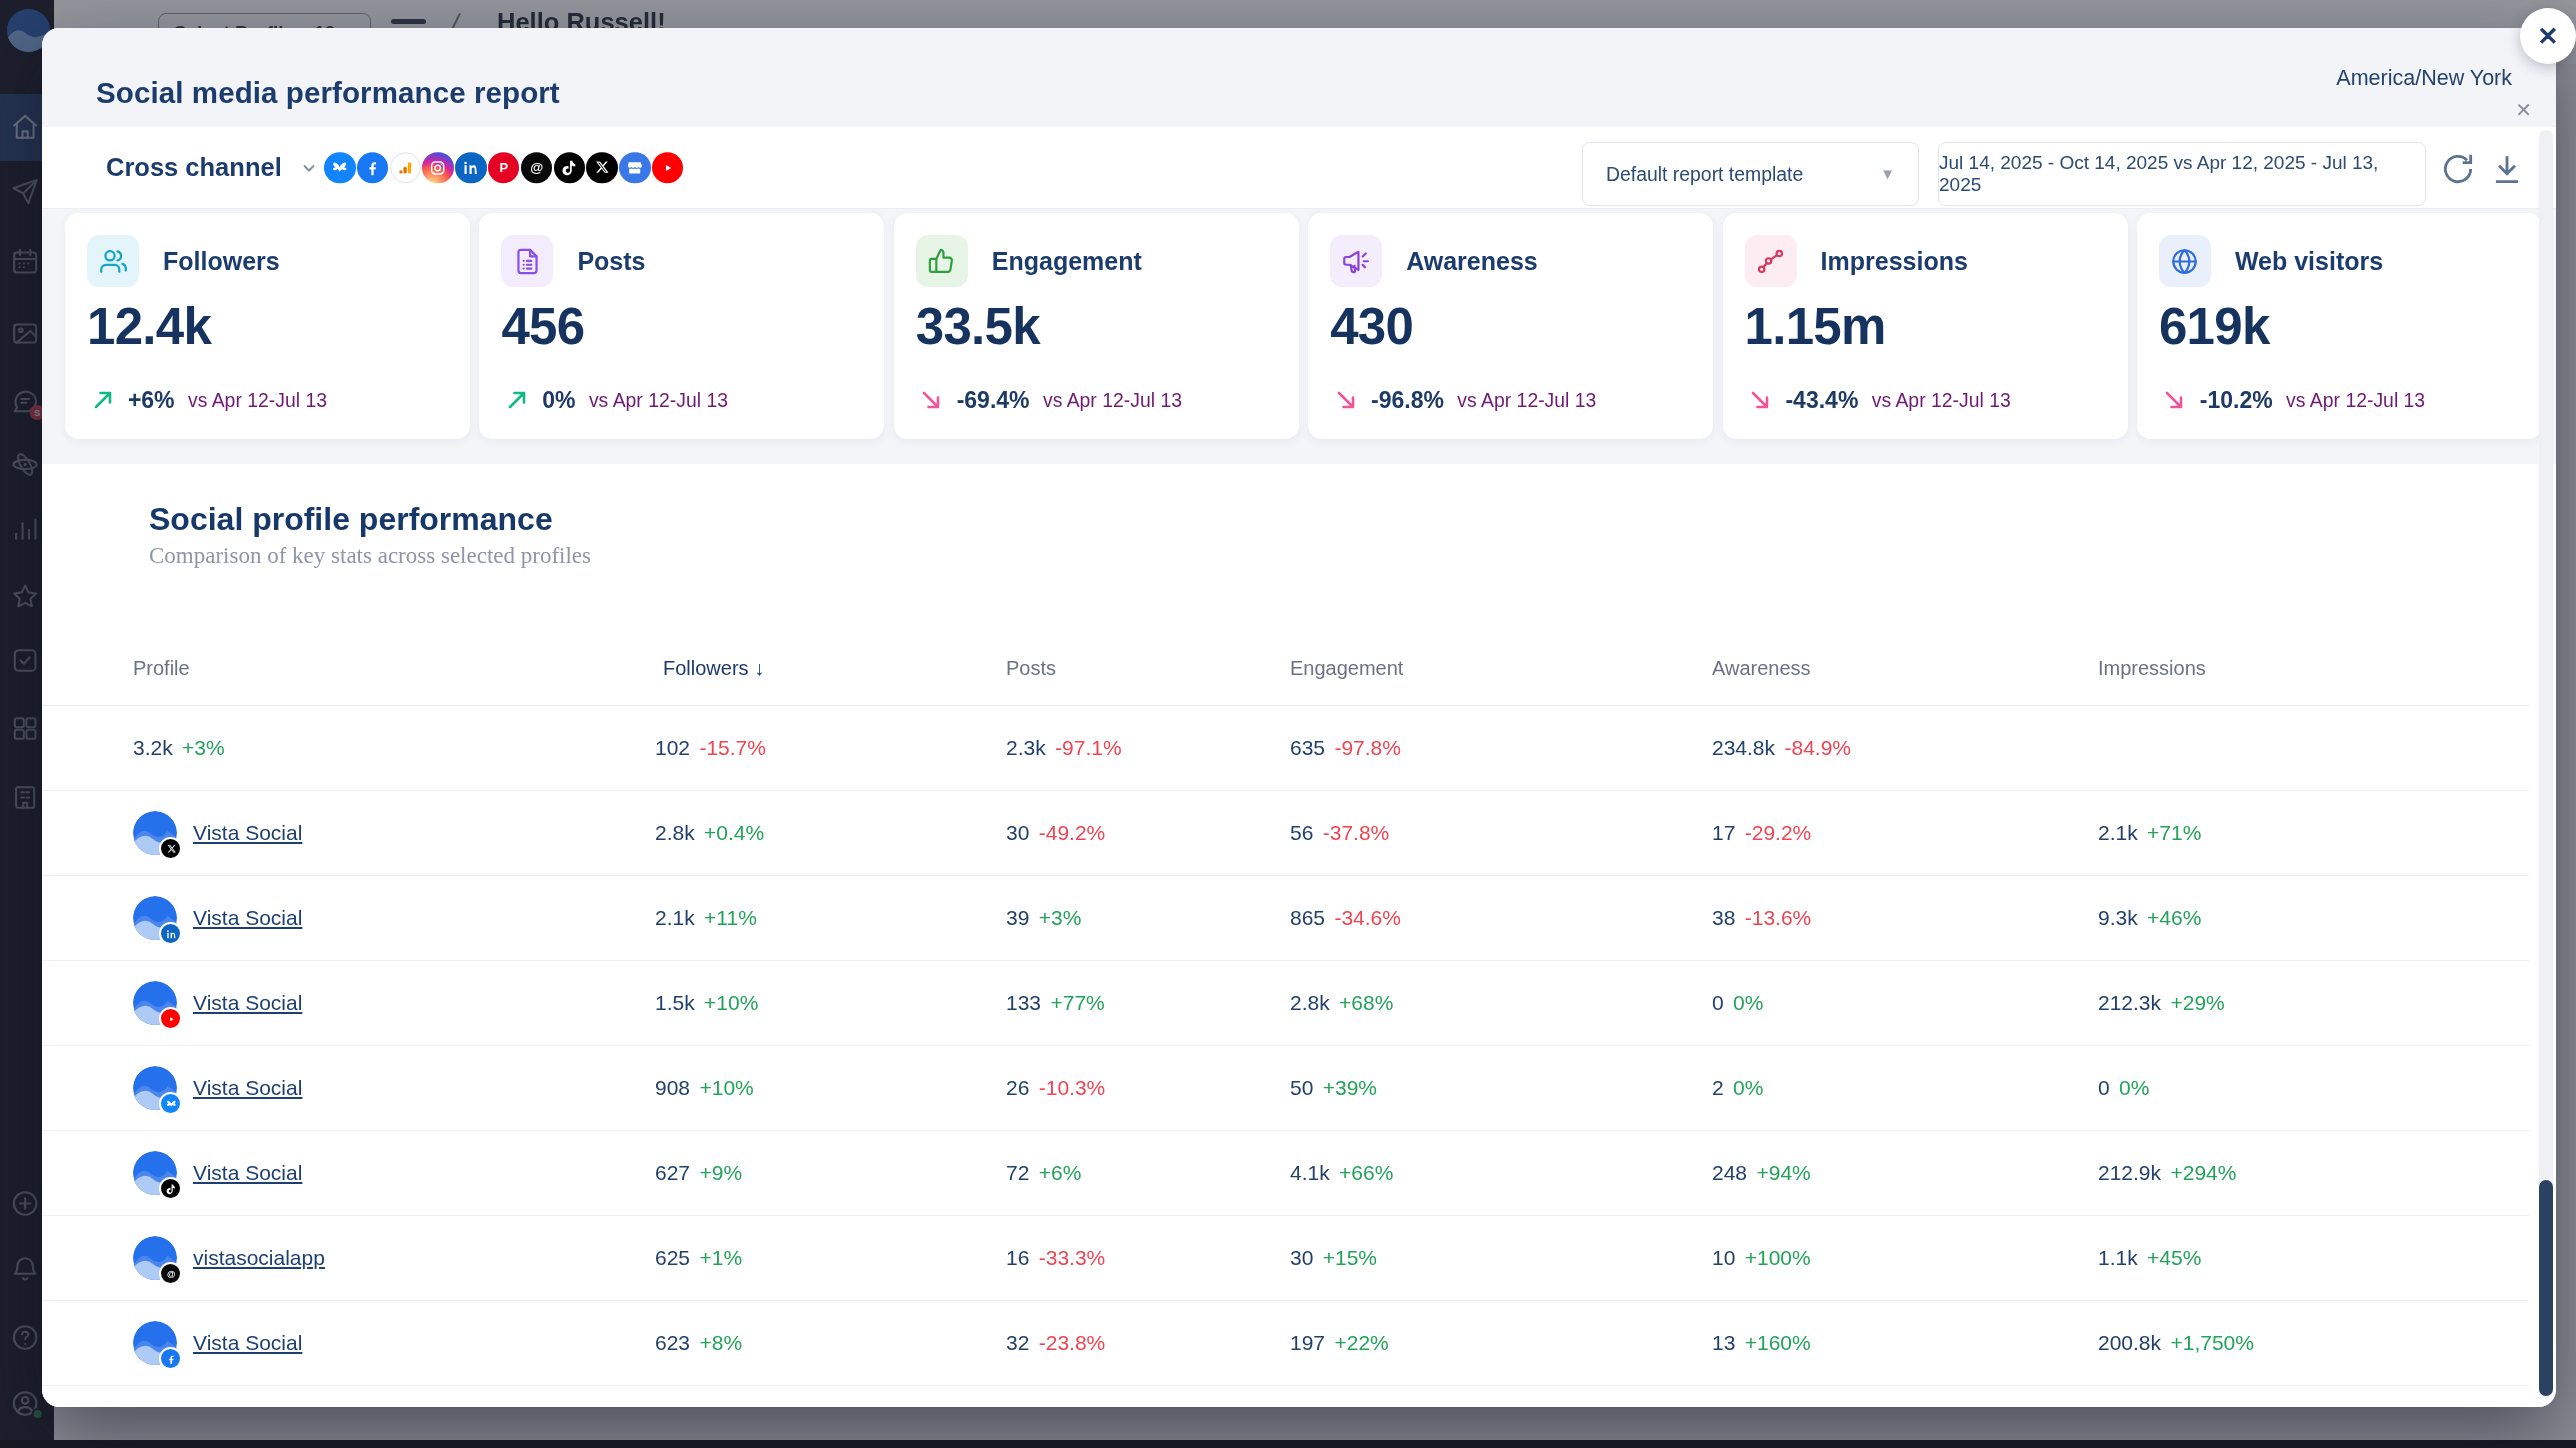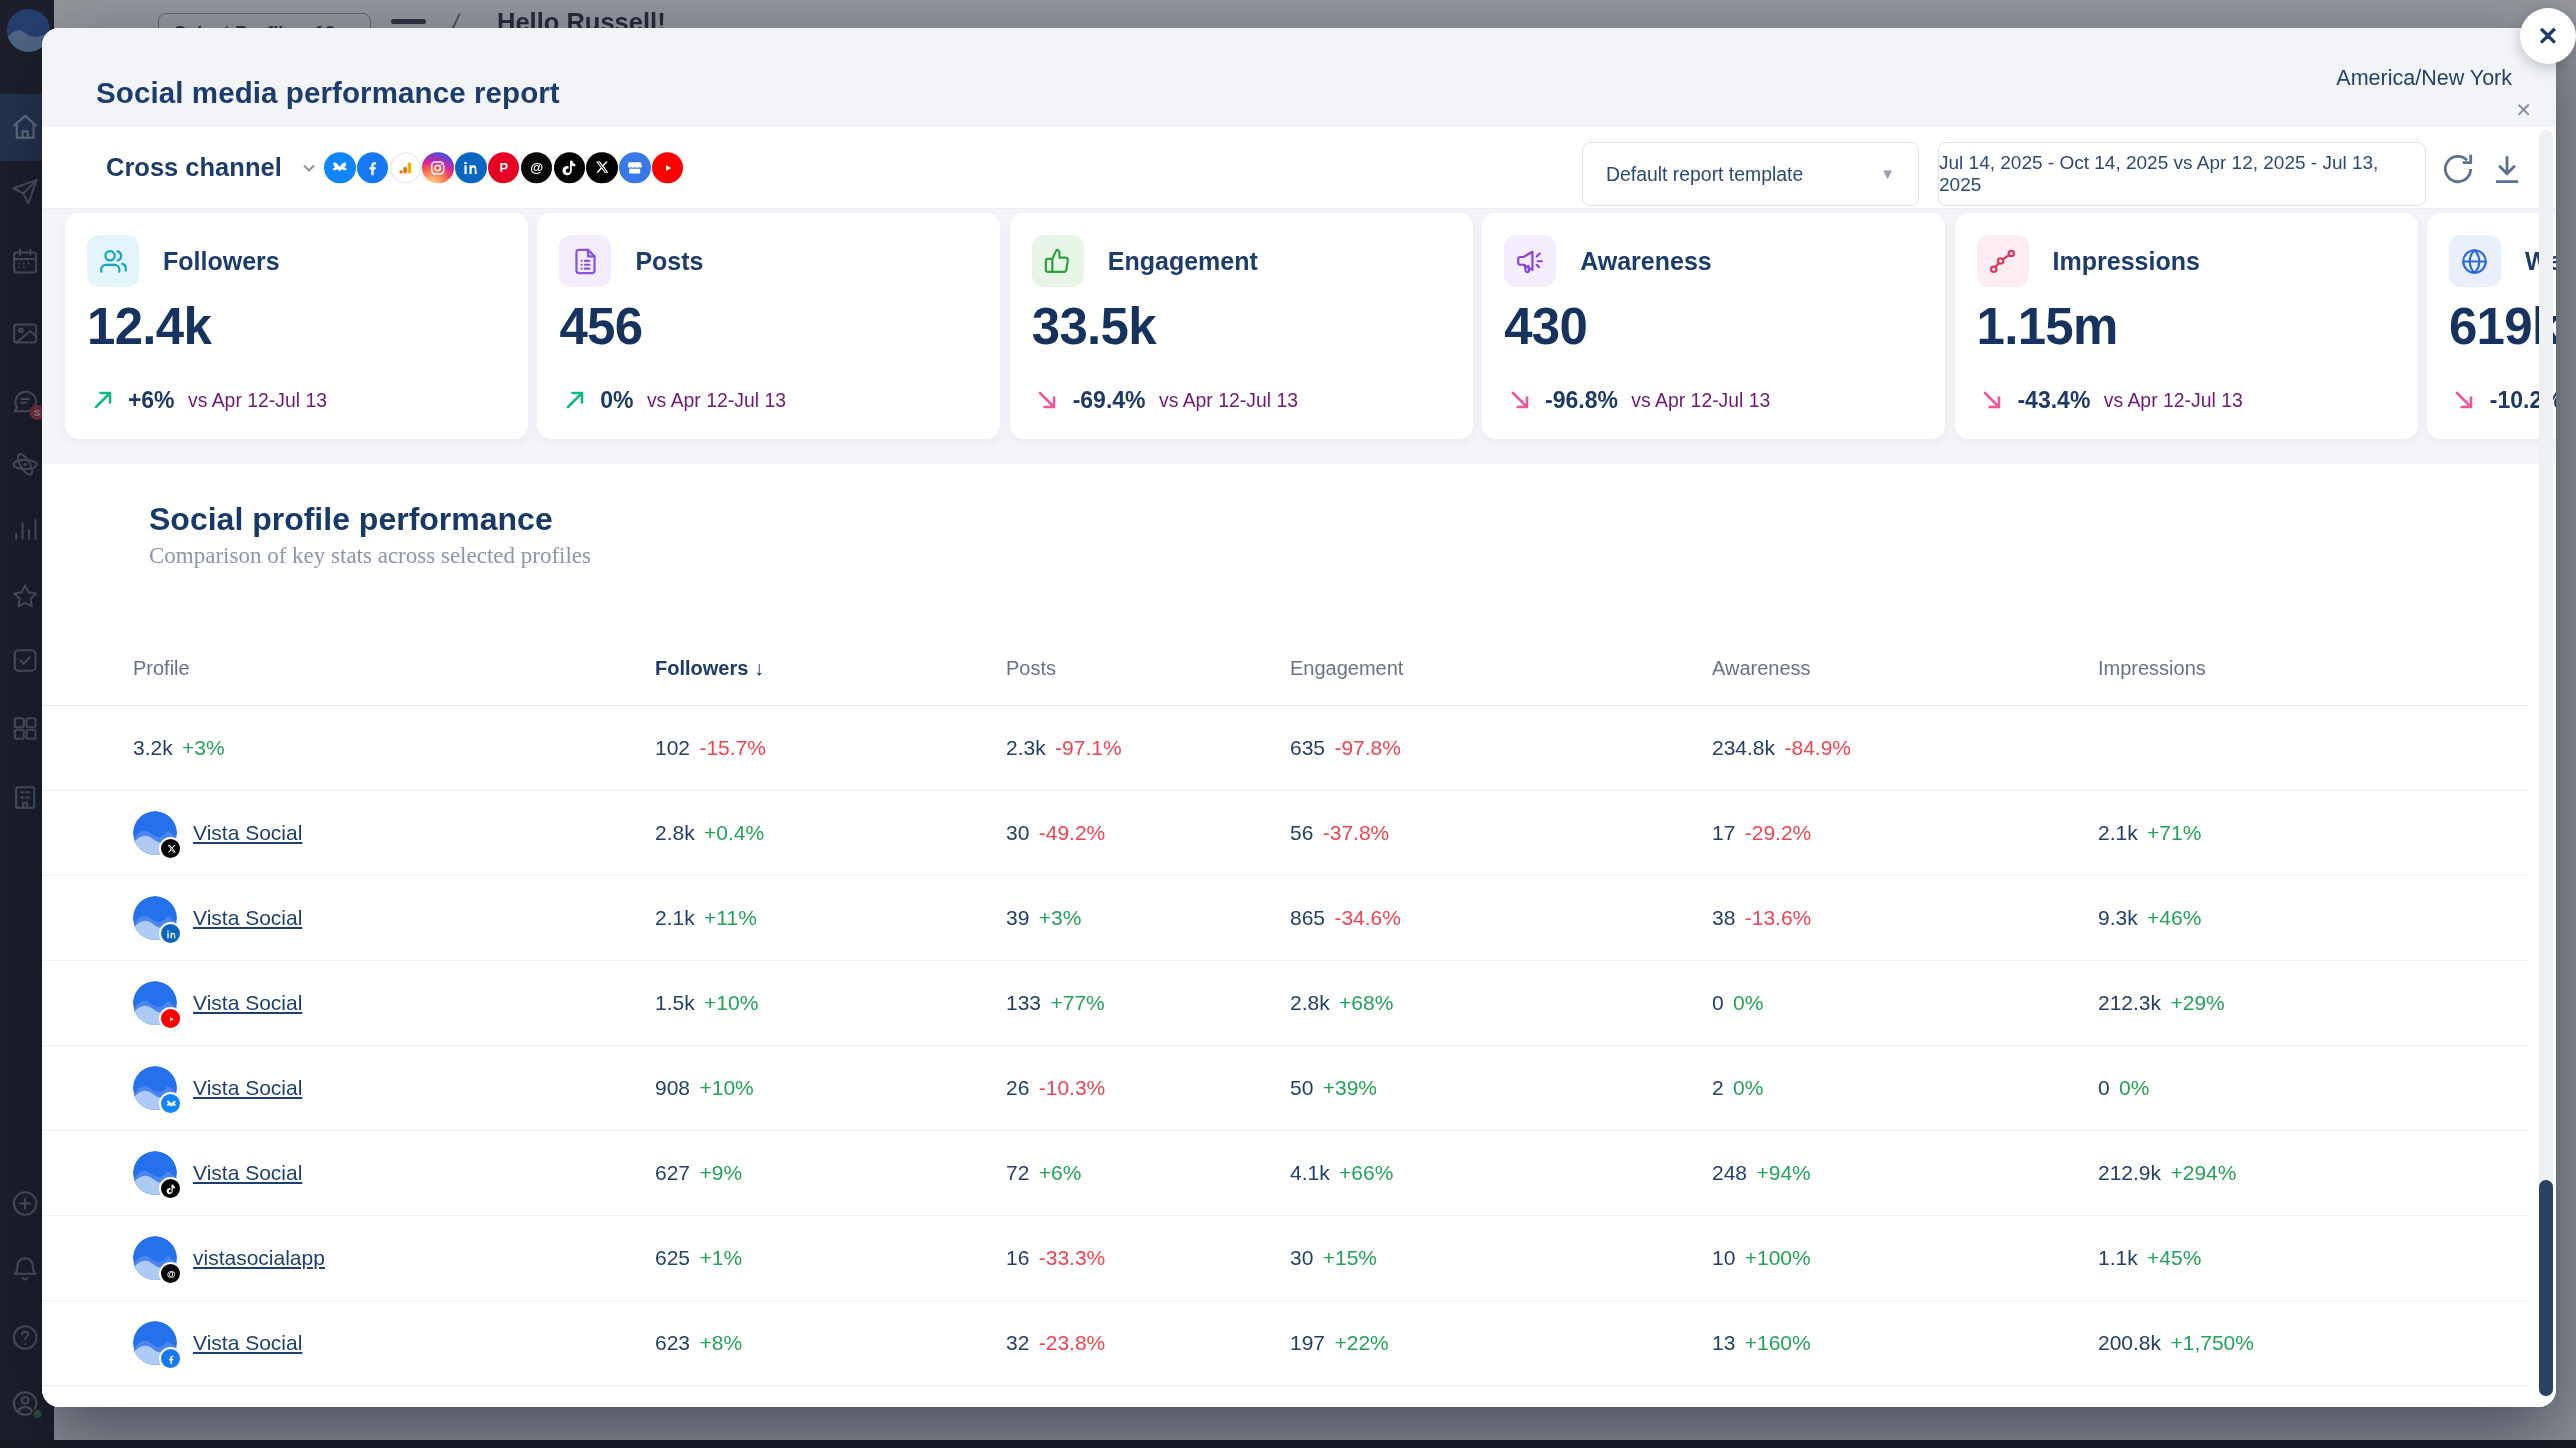--- a/index.html
+++ b/index.html
@@ -56,39 +56,39 @@
   .tb-template{left:1540px;width:337px;padding:0 23px;justify-content:space-between;}
   .tb-date{left:1896px;width:488px;justify-content:center;font-size:19px;}
   .tb-ibtn{position:absolute;top:23px;width:38px;height:38px;color:#5b7291;cursor:pointer;}
   .tb-ibtn svg{width:100%;height:100%;}
   .tb-refresh{left:2397px;}
   .tb-download{left:2446px;}
   .sel-arrow{color:#9aa0b0;font-size:14.8px;}
 
   
   .cards{position:absolute;left:23px;top:185px;display:flex;gap:9.4px;}
-  .card{width:463px;height:226px;background:#fff;border-radius:13.4px;box-shadow:0 2.7px 9.4px rgba(25,35,70,.05);position:relative;}
+  .card{width:405px;height:226px;background:#fff;border-radius:13.4px;box-shadow:0 2.7px 9.4px rgba(25,35,70,.05);position:relative;}
   .card-top{position:absolute;left:22px;top:22px;display:flex;align-items:center;gap:24px;}
   .card-tile{width:52px;height:52px;border-radius:12px;display:flex;align-items:center;justify-content:center;}
   .card-tile svg{width:31px;height:31px;}
   .card-label{font-size:25px;font-weight:600;color:#1d3c6e;}
   .card-value{position:absolute;left:22px;top:84px;font-size:51px;font-weight:600;color:#16325f;letter-spacing:-0.7px;}
   .card-trend{position:absolute;left:25.5px;bottom:25.5px;display:flex;align-items:center;gap:13.4px;}
   .card-trend svg{width:24px;height:24px;}
   .card-pct{font-size:23px;font-weight:700;color:#1d3a66;}
   .card-vs{font-size:19.4px;color:#701a75;}
 
   
   .panel{position:absolute;left:0;top:436px;right:0;bottom:0;background:#ffffff;}
   .sec-title{position:absolute;left:107px;top:37px;font-size:32px;font-weight:600;color:#17396a;}
   .sec-sub{position:absolute;left:107px;top:79px;font-size:23px;color:#8e95a8;font-family:Liberation Serif, serif;}
   .tbl{position:absolute;left:0;top:168px;right:27px;}
   .trow{display:grid;grid-template-columns:522px 351px 284px 422px 386px auto;align-items:center;padding-left:91px;}
   .thead{height:74px;color:#6a7286;font-size:20px;border-bottom:1.3px solid #e7e9ee;}
-  .th-sorted{color:#1d3a6b;font-weight:700;}
+  .th-sorted{color:#1d3a6b;font-weight:400;margin-left:8px;}
   .tr{height:85px;border-bottom:1.3px solid #edeff3;background:#fff;}
   .prof{display:flex;align-items:center;gap:16px;}
   .avatar{position:relative;width:44px;height:44px;flex:0 0 auto;}
   .av-c{width:44px;height:44px;border-radius:50%;overflow:hidden;display:block;}
   .badge{position:absolute;right:-5.4px;bottom:-5.4px;width:23px;height:23px;border-radius:50%;border:2.7px solid #fff;
          display:flex;align-items:center;justify-content:center;color:#fff;}
   .badge svg{width:12.7px;height:12.7px;}
   .p-link{font-size:21px;color:#1d4070;text-decoration:underline;cursor:pointer;}
   .cell{display:flex;gap:9.4px;align-items:baseline;font-size:21px;}
   .cv{color:#23406b;}

